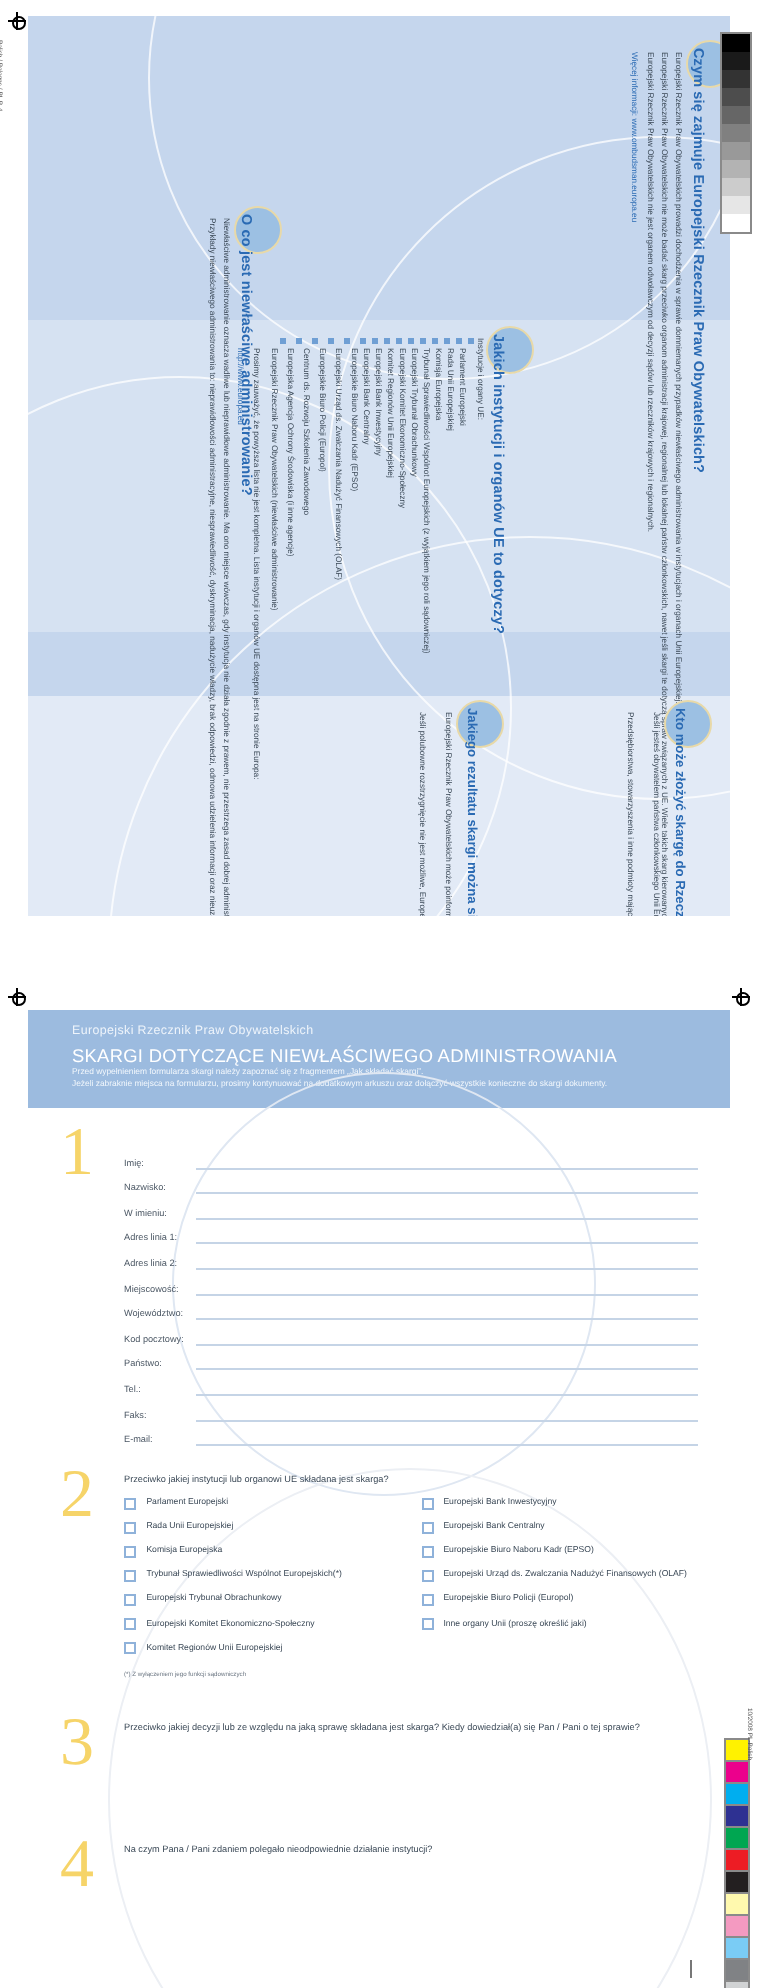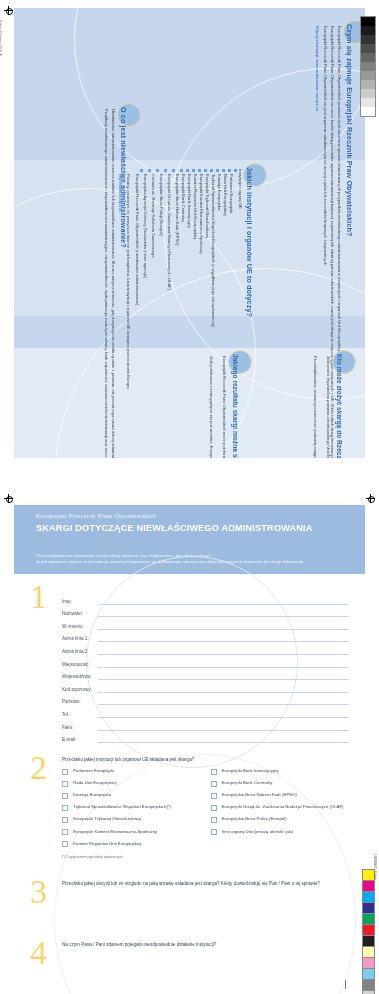--- a/index.html
+++ b/index.html
@@ -46,21 +46,21 @@
   .reg:before{left:4px;top:0;width:1px;height:9px;}
   .reg:after{left:0;top:4px;width:9px;height:1px;}
   .reg i{position:absolute;left:2px;top:2px;width:5px;height:5px;
          border:1px solid #000;border-radius:50%;}
 
   
   #form{position:absolute;left:14px;top:505px;width:351px;}
 
   .form-header{background:#9cbbdf;padding:7px 22px 8px 22px;color:#ffffff;}
   .fh-org{font-size:6.2px;color:#eef4fb;letter-spacing:.2px;margin-bottom:4px;}
-  .fh-title{font-size:9.2px;font-weight:bold;letter-spacing:.15px;margin-bottom:20px;}
+  .fh-title{font-size:9.2px;font-weight:normal;letter-spacing:.15px;margin-bottom:0;}
   .fh-note{font-size:4.2px;color:#f2f7fc;line-height:1.5;}
 
   .form-body{position:relative;background:#fff;padding:0 0 12px 0;}
   .bigcirc{position:absolute;border:1px solid #dfe7f2;border-radius:50%;
            left:72px;top:-18px;width:210px;height:210px;pointer-events:none;}
   .bigcirc2{position:absolute;border:1px solid #eceff4;border-radius:50%;
            left:40px;top:180px;width:300px;height:330px;pointer-events:none;}
 
   .sec{position:relative;padding-left:48px;padding-right:16px;}
   .num{position:absolute;left:16px;top:-4px;font-size:34px;line-height:1;

